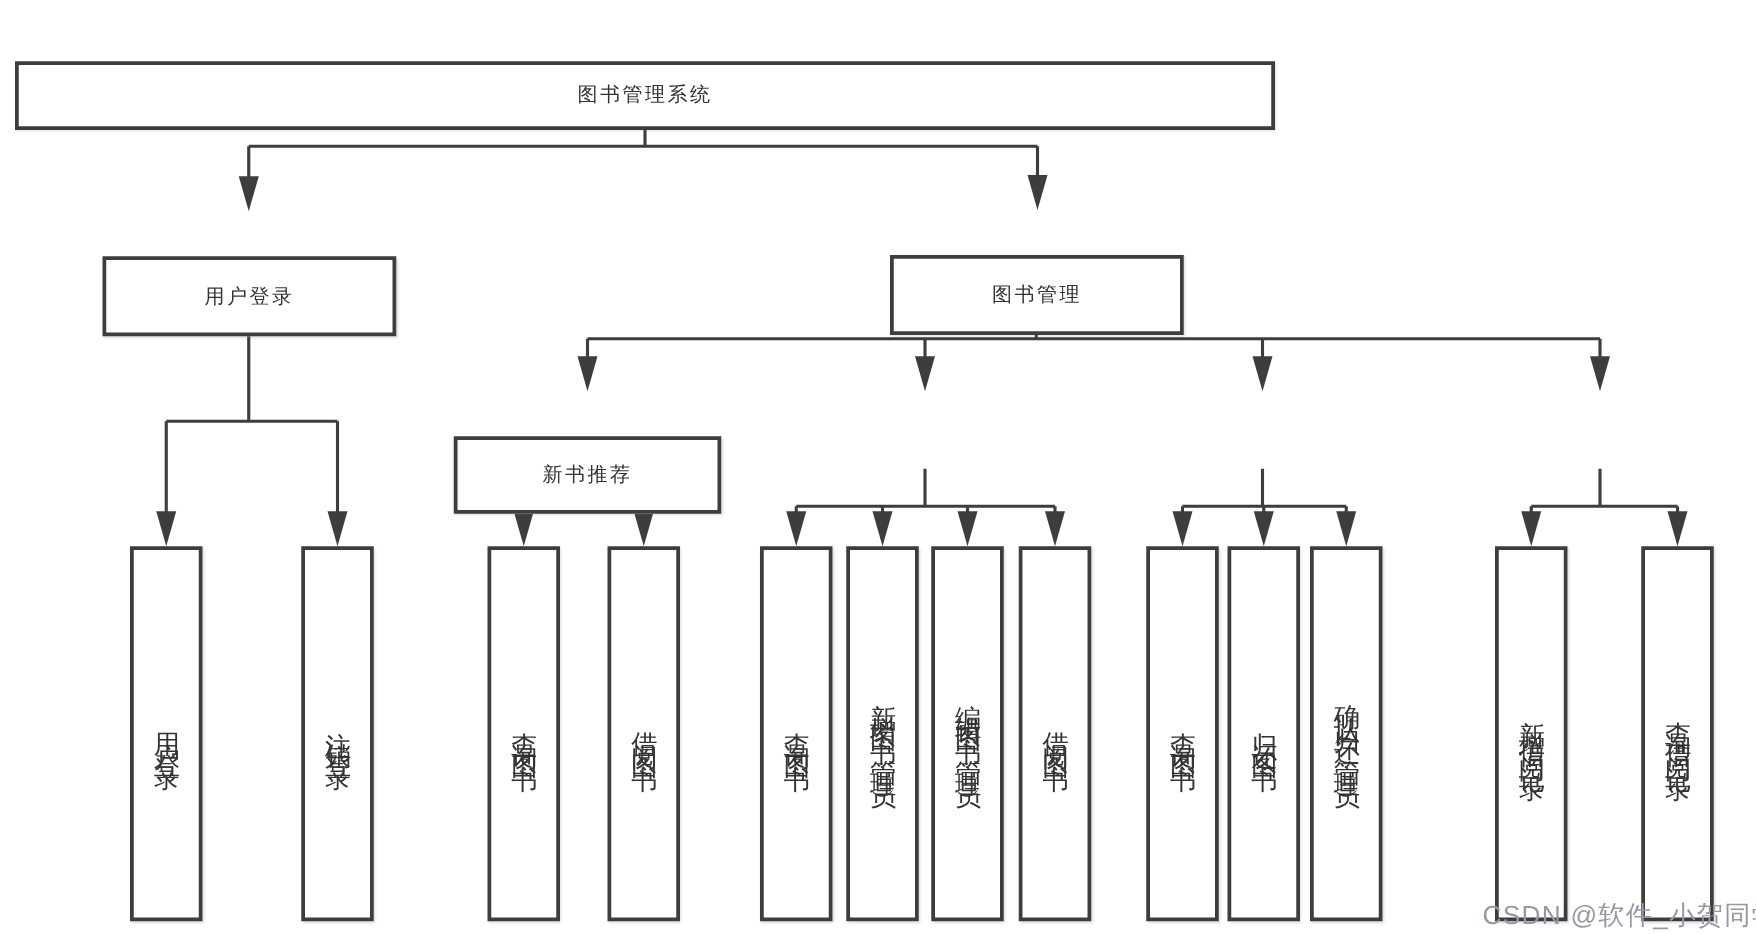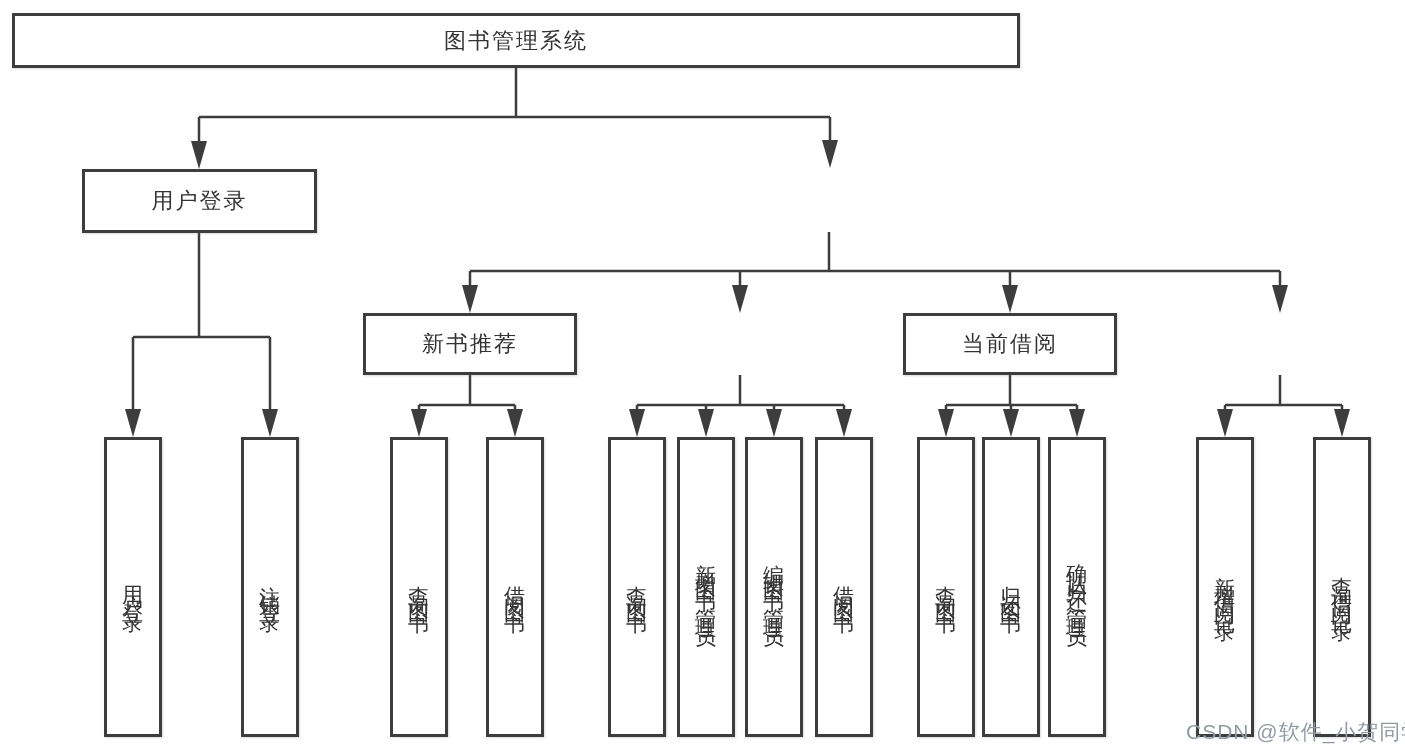--- a/index.html
+++ b/index.html
@@ -14,21 +14,21 @@
   .box{
     position:absolute;
     box-sizing:border-box;
     border:3px solid #3d3d3d;
     background:#ffffff;
     display:flex;align-items:center;justify-content:center;
     color:#333333;
     z-index:2;
     box-shadow:1px 1px 2px rgba(110,110,130,0.25);
   }
-  .hbox{font-size:22px;letter-spacing:2px;white-space:nowrap;}
+  .hbox{font-size:16px;letter-spacing:2px;white-space:nowrap;margin-top:36px;}
   .root{left:12px;top:13px;width:1008px;height:55px;}
   .lvl2a{left:82px;top:169px;width:235px;height:64px;}
   .lvl2b{left:712px;top:168px;width:235px;height:64px;}
   .lvl3{top:313px;width:214px;height:62px;}
   .leaf{
     top:437px;width:58px;height:300px;
     font-size:21px;
   }
   .vtext{
     writing-mode:vertical-rl;
@@ -91,26 +91,26 @@
     </g>
   </svg>
 
   <div class="box hbox root">
     <span>图书管理系统</span>
   </div>
 
   <div class="box hbox lvl2a">
     <span>用户登录</span>
   </div>
+  <div class="box hbox lvl2b">
+    <span>图书管理</span>
+  </div>
 
   <div class="box hbox lvl3" style="left:363px;">
     <span>新书推荐</span>
-  </div>
-  <div class="box hbox lvl3" style="left:903px;">
-    <span>当前借阅</span>
   </div>
 
   <div class="box leaf" style="left:104px;">
     <span class="vtext">用户登录</span>
   </div>
   <div class="box leaf" style="left:241px;">
     <span class="vtext">注销登录</span>
   </div>
 
   <div class="box leaf" style="left:390px;">

